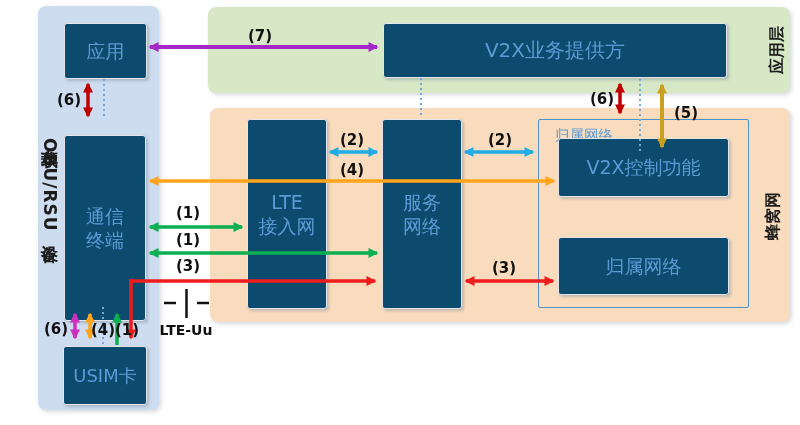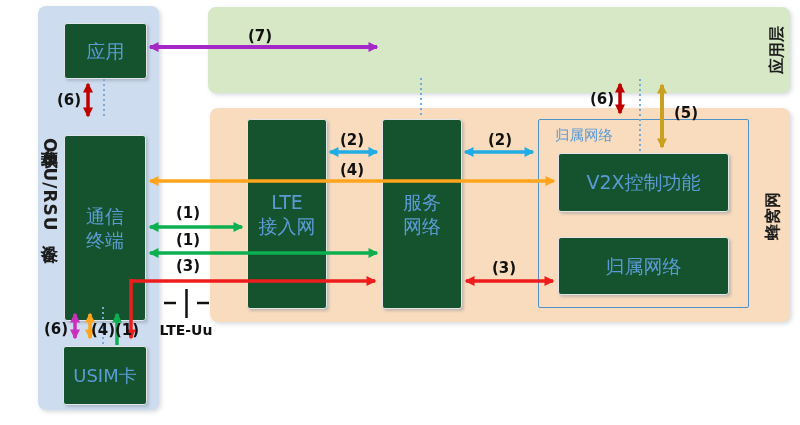--- a/index.html
+++ b/index.html
@@ -6,34 +6,34 @@
   #canvas{
     position:relative;width:800px;height:425px;overflow:hidden;background:#ffffff;
     font-family:"DejaVu Sans","Liberation Sans",sans-serif;
   }
   .panel{position:absolute;border-radius:8px;z-index:1;}
   #device-panel{left:38px;top:6px;width:121px;height:404px;background:#cdddef;box-shadow:2px 2px 4px rgba(140,150,160,.35);}
   #applayer-panel{left:208px;top:7px;width:582px;height:86px;background:#d7e8c7;box-shadow:2px 2px 4px rgba(140,150,160,.35);}
   #cellular-panel{left:210px;top:108px;width:580px;height:214px;background:#f9dcbd;box-shadow:2px 2px 4px rgba(140,150,160,.35);}
 
   .wbox{
-    position:absolute;background:#14532d;border:1px solid #e2e6ea;border-radius:3px;
+    position:absolute;background:#0c4a6e;border:1px solid #e2e6ea;border-radius:3px;
     box-shadow:2px 2px 3px rgba(120,130,145,.4);
     display:flex;flex-direction:column;align-items:center;justify-content:center;
     color:#5b9bd5;font-size:19px;line-height:1.28;z-index:2;text-align:center;
   }
   #app-box{left:64px;top:23px;width:81px;height:54px;}
   #terminal-box{left:64px;top:135px;width:80px;height:184px;}
   #usim-box{left:63px;top:346px;width:82px;height:57px;font-size:18px;}
   #provider-box{left:383px;top:23px;width:342px;height:53px;font-size:20px;}
   #lte-box{left:247px;top:119px;width:78px;height:188px;}
   #serving-box{left:382px;top:119px;width:78px;height:188px;}
   #homenet-box{position:absolute;left:538px;top:119px;width:209px;height:187px;border:1.5px solid #4f91c9;border-radius:2px;z-index:2;}
   #homenet-label{position:absolute;left:16px;top:6px;color:#5b9bd5;font-size:14.5px;white-space:nowrap;}
-  #control-box{left:558px;top:153px;width:169px;height:57px;text-align:right;}
+  #control-box{left:558px;top:138px;width:169px;height:57px;text-align:right;}
   #homeenv-box{left:558px;top:237px;width:169px;height:56px;}
 
   #device-label{
     position:absolute;left:39px;top:136px;z-index:3;
     writing-mode:vertical-rl;text-orientation:mixed;
     color:#1c1c1c;font-size:17px;font-weight:bold;letter-spacing:1px;white-space:nowrap;
   }
   .side-label{
     position:absolute;z-index:3;color:#1c1c1c;font-size:16px;font-weight:bold;
     white-space:nowrap;transform:translate(-50%,-50%) rotate(-90deg);
@@ -70,20 +70,23 @@
 
   <div class="wbox" id="app-box">
     <span>应用</span>
   </div>
   <div class="wbox" id="terminal-box">
     <span>通信</span>
     <span>终端</span>
   </div>
   <div class="wbox" id="usim-box">
     <span>USIM卡</span>
+  </div>
+  <div class="wbox" id="provider-box">
+    <span>V2X业务提供方</span>
   </div>
   <div class="wbox" id="lte-box">
     <span>LTE</span>
     <span>接入网</span>
   </div>
   <div class="wbox" id="serving-box">
     <span>服务</span>
     <span>网络</span>
   </div>
   <div id="homenet-box">

